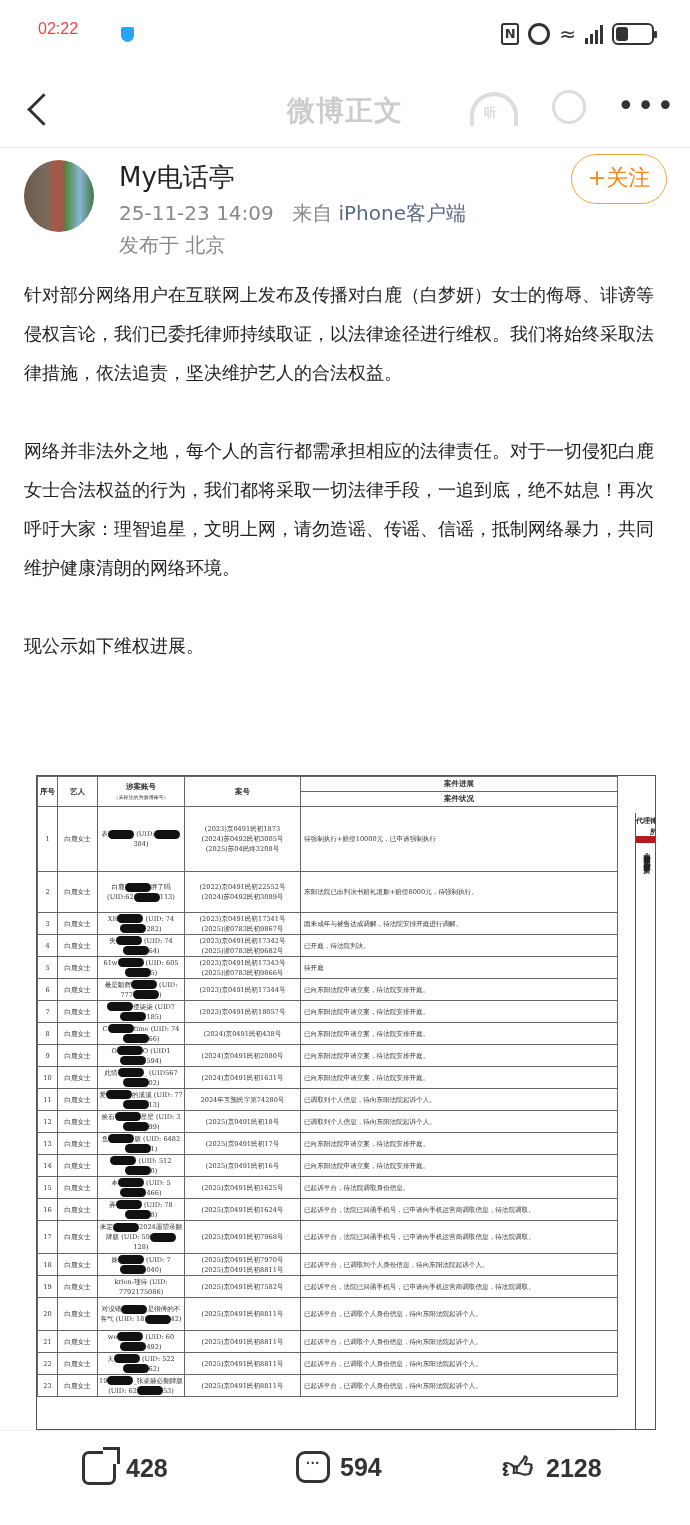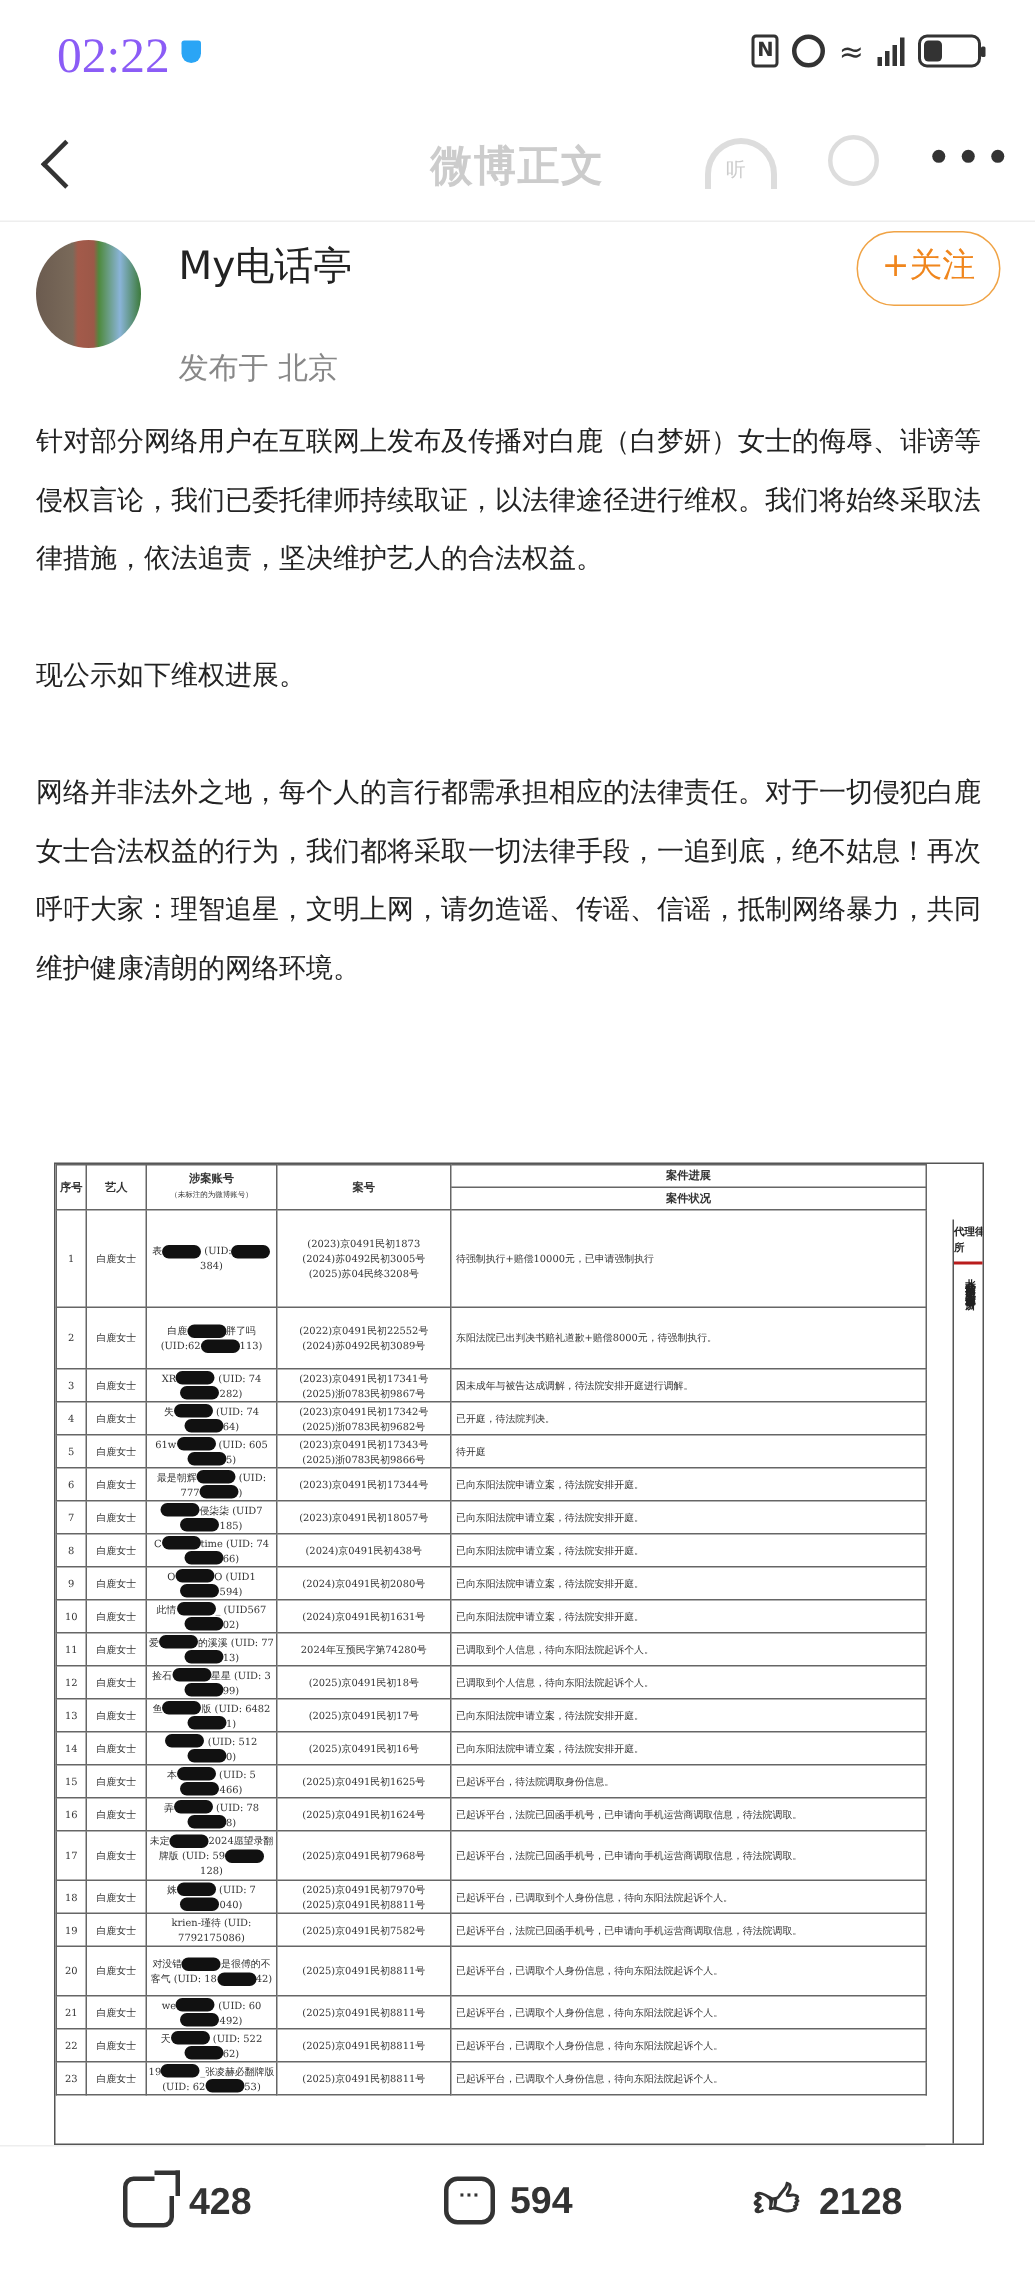--- a/index.html
+++ b/index.html
@@ -1,18 +1,18 @@
 <!DOCTYPE html>
 <html><head>
 <meta charset="utf-8">
 <style>
 *{box-sizing:border-box;margin:0;padding:0;}
 html,body{width:690px;height:1525px;background:#fff;overflow:hidden;font-family:"DejaVu Sans","Liberation Sans",sans-serif;color:#222;}
 .status{position:absolute;top:0;left:0;width:690px;height:70px;}
-.time{position:absolute;left:38px;top:20px;font-size:33px;color:#8b5cf6;font-family:Liberation Serif, serif;}
+.time{position:absolute;left:38px;top:20px;font-size:16px;color:#ef4444;font-family:Liberation Sans, sans-serif;}
 .shield{position:absolute;left:121px;top:27px;width:13px;height:15px;background:#2aa5f5;border-radius:2px 2px 7px 7px;}
 .sicons{position:absolute;right:36px;top:22px;display:flex;align-items:center;gap:9px;color:#333;font-size:20px;}
 .nfc{width:18px;height:22px;border:2px solid #333;border-radius:3px;font-size:13px;font-weight:bold;line-height:18px;text-align:center;}
 .alarm{width:22px;height:22px;border:3px solid #333;border-radius:50%;}
 .wifi{font-size:20px;}
 .bars{display:flex;align-items:flex-end;gap:2px;height:20px;}
 .bars span{width:3px;background:#333;display:block;}
 .batt{width:42px;height:22px;border:2px solid #333;border-radius:6px;position:relative;padding:2px;}
 .batt i{display:block;width:12px;height:100%;background:#333;border-radius:3px;}
 .batt:after{content:"";position:absolute;right:-5px;top:6px;width:3px;height:7px;background:#333;border-radius:1px;}
@@ -36,21 +36,21 @@
 .body p{margin-bottom:39px;}
 .tbl{position:absolute;left:36px;top:775px;width:620px;height:655px;overflow:hidden;border:1px solid #555;font-family:"DejaVu Serif",serif;}
 .ttitle{height:37px;border-bottom:1px solid #555;text-align:center;line-height:37px;font-size:9px;font-weight:bold;color:#333;font-family:"DejaVu Sans",sans-serif;}
 table{border-collapse:collapse;width:580px;font-size:6.6px;color:#333;table-layout:fixed;}
 td,th{border:1px solid #666;text-align:center;vertical-align:middle;padding:0 1px;line-height:10px;font-weight:normal;}
 th{font-size:7.5px;font-weight:bold;font-family:"DejaVu Sans",sans-serif;}
 td.status-cell{text-align:left;padding-left:3px;}
 .sub{font-size:5px;font-weight:normal;}
 .redact{display:inline-block;background:#111;border-radius:5px;height:9px;vertical-align:middle;}
 .firm{position:absolute;left:598px;top:37px;width:22px;height:620px;border-left:1px solid #555;font-size:7px;font-weight:bold;font-family:"DejaVu Sans",sans-serif;}
-.firm .fh{border-bottom:2px solid #b91c1c;height:30px;padding-top:3px;text-align:left;line-height:11px;font-size:7px;}
+.firm .fh{border-bottom:7px solid #b91c1c;height:30px;padding-top:3px;text-align:right;line-height:11px;font-size:7px;}
 .firm .fv{writing-mode:vertical-rl;text-orientation:upright;margin:4px auto 0;letter-spacing:1px;line-height:18px;}
 .bottom{position:absolute;left:0;top:1430px;width:617px;height:95px;background:#fff;border-top:1px solid #eee;}
 .act{position:absolute;top:20px;display:flex;align-items:center;gap:10px;font-size:25px;font-weight:bold;color:#333;font-family:"Liberation Sans",sans-serif;}
 .ic-share{width:34px;height:34px;border:3px solid #333;border-radius:7px;position:relative;}
 .ic-share:after{content:"";position:absolute;right:-7px;top:-7px;width:14px;height:14px;border-top:3px solid #333;border-right:3px solid #333;background:#fff;}
 .ic-cmt{width:34px;height:32px;border:3px solid #333;border-radius:9px;text-align:center;font-size:14px;line-height:18px;}
 .ic-like{width:34px;height:34px;position:relative;font-size:30px;line-height:34px;}
 </style>
 </head>
 <body>
@@ -80,28 +80,33 @@
   <div class="listen">
       <span>听</span>
     </div>
   <div class="searchic"></div>
   <div class="more">•••</div>
 </div>
 
 <div class="user">
   <div class="avatar"></div>
   <div class="uname">My电话亭</div>
+  <div class="meta1">
+    <span>25-11-23 14:09</span>
+    <span class="src">来自</span>
+    <span class="cli">iPhone客户端</span>
+  </div>
   <div class="meta2">发布于 北京</div>
   <div class="follow">+关注</div>
 </div>
 
 <div class="body">
   <p>针对部分网络用户在互联网上发布及传播对白鹿（白梦妍）女士的侮辱、诽谤等侵权言论，我们已委托律师持续取证，以法律途径进行维权。我们将始终采取法律措施，依法追责，坚决维护艺人的合法权益。</p>
+  <p>网络并非法外之地，每个人的言行都需承担相应的法律责任。对于一切侵犯白鹿女士合法权益的行为，我们都将采取一切法律手段，一追到底，绝不姑息！再次呼吁大家：理智追星，文明上网，请勿造谣、传谣、信谣，抵制网络暴力，共同维护健康清朗的网络环境。</p>
   <p>现公示如下维权进展。</p>
-  <p>网络并非法外之地，每个人的言行都需承担相应的法律责任。对于一切侵犯白鹿女士合法权益的行为，我们都将采取一切法律手段，一追到底，绝不姑息！再次呼吁大家：理智追星，文明上网，请勿造谣、传谣、信谣，抵制网络暴力，共同维护健康清朗的网络环境。</p>
 </div>
 
 <div class="tbl">
   <table>
     <colgroup>
         <col style="width:20px">
         <col style="width:40px">
         <col style="width:87px">
         <col style="width:116px">
         <col style="width:317px">

